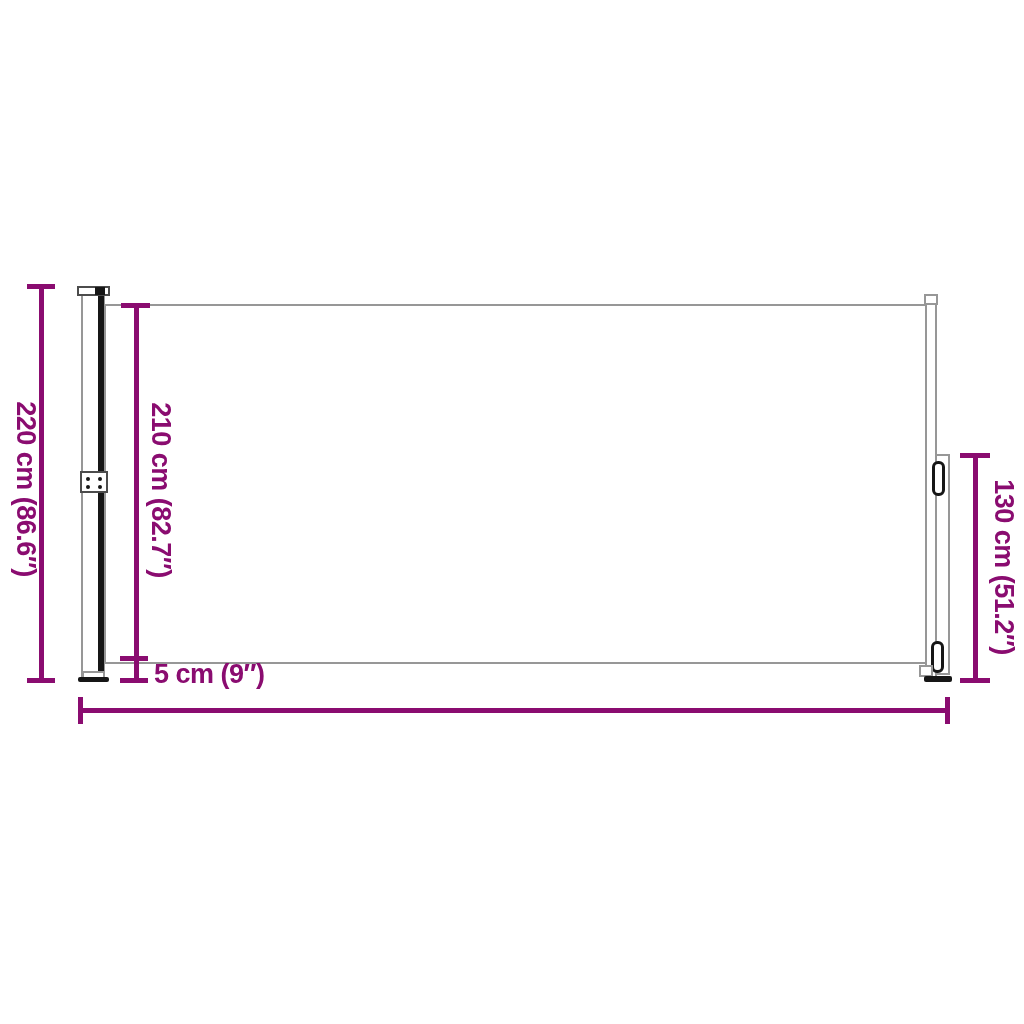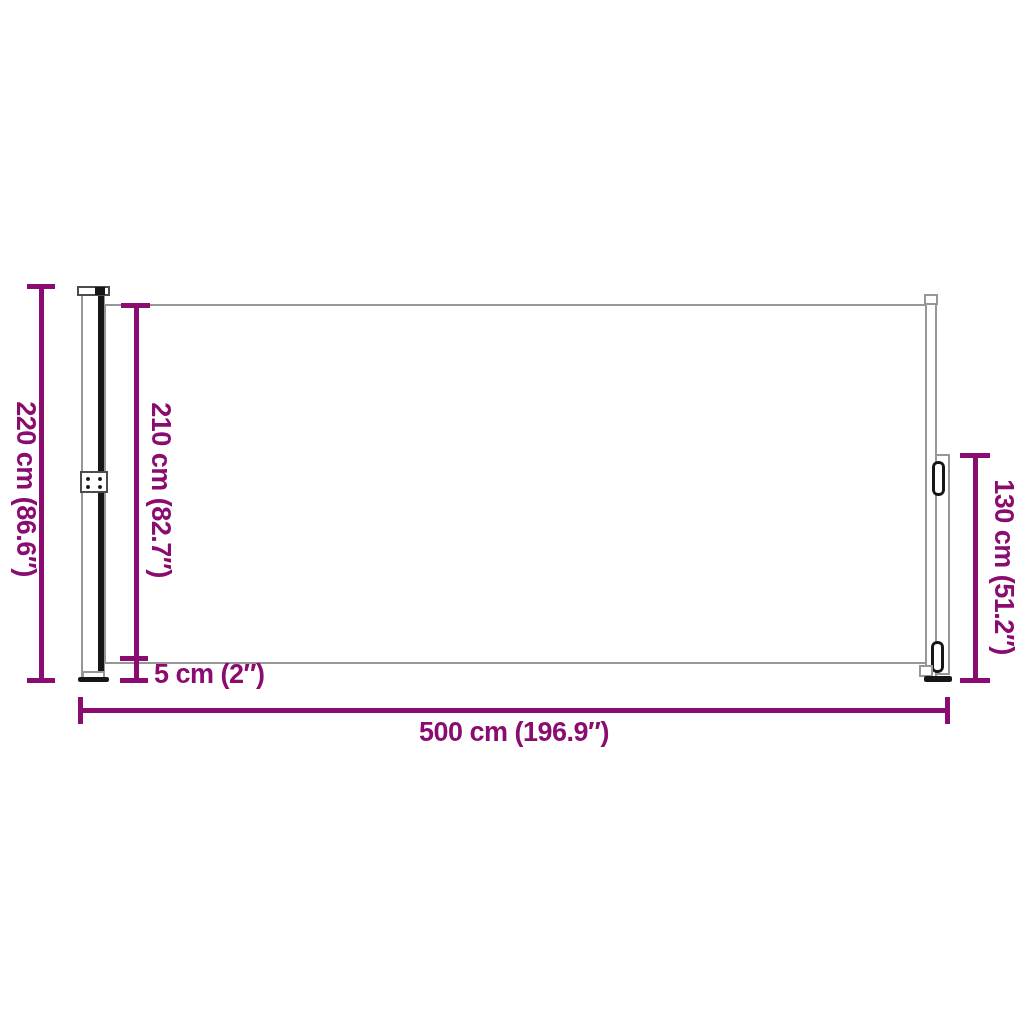--- a/index.html
+++ b/index.html
@@ -54,25 +54,24 @@
   <div class="abs dim" style="left:39px;top:286px;width:5px;height:397px;"></div>
   <div class="abs dim" style="left:27px;top:284px;width:28px;height:5px;"></div>
   <div class="abs dim" style="left:27px;top:678px;width:28px;height:5px;"></div>
   <div class="dim-label v" style="left:25px;top:489px;">220 cm (86.6″)</div>
 
   <div class="abs dim" style="left:134px;top:303px;width:5px;height:380px;"></div>
   <div class="abs dim" style="left:121px;top:303px;width:29px;height:5px;"></div>
   <div class="abs dim" style="left:120px;top:656px;width:28px;height:5px;"></div>
   <div class="abs dim" style="left:120px;top:678px;width:28px;height:5px;"></div>
   <div class="dim-label v" style="left:160px;top:490px;">210 cm (82.7″)</div>
-  <div class="dim-label" style="left:154px;top:661px;">5 cm (2″)</div>
+  <div class="dim-label" style="left:154px;top:661px;">5 cm (9″)</div>
 
   <div class="abs dim" style="left:973px;top:454px;width:5px;height:229px;"></div>
   <div class="abs dim" style="left:960px;top:453px;width:30px;height:5px;"></div>
   <div class="abs dim" style="left:960px;top:678px;width:30px;height:5px;"></div>
   <div class="dim-label v" style="left:1003px;top:567px;">130 cm (51.2″)</div>
 
   <div class="abs dim" style="left:80px;top:708px;width:868px;height:5px;"></div>
   <div class="abs dim" style="left:78px;top:697px;width:5px;height:27px;"></div>
   <div class="abs dim" style="left:945px;top:697px;width:5px;height:27px;"></div>
-  <div class="dim-label center" style="left:80px;top:719px;width:868px;">500 cm (196.9″)</div>
 
 </div>
 
 </body></html>

